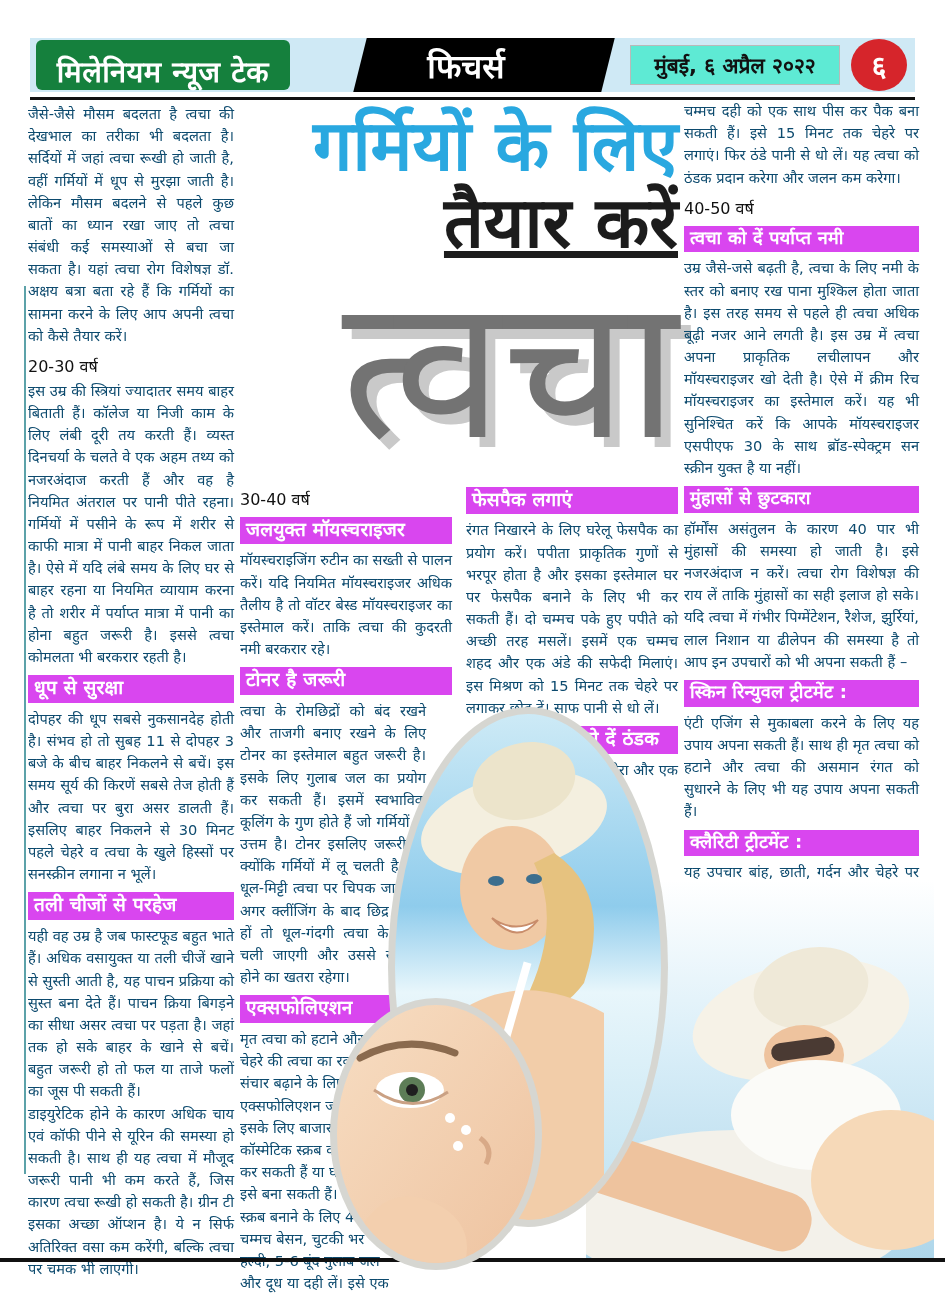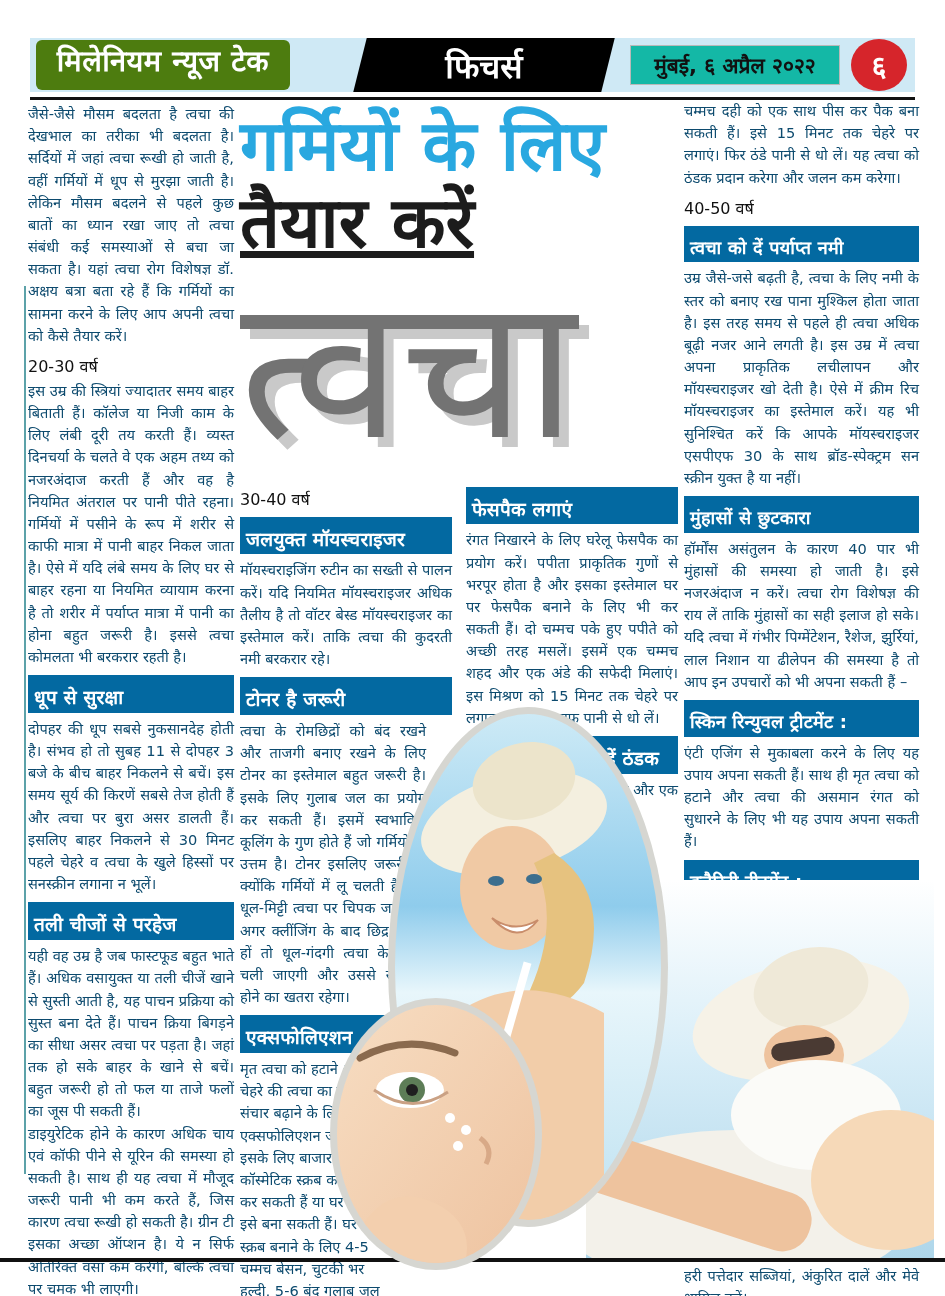--- a/index.html
+++ b/index.html
@@ -2,48 +2,48 @@
 <html><head>
 <meta charset="utf-8">
 <style>
   * { margin:0; padding:0; box-sizing:border-box; }
   html,body { background:#ffffff; }
   body { font-family:"DejaVu Sans","Liberation Sans",sans-serif; }
   .page { position:relative; width:945px; height:1296px; background:#ffffff; overflow:hidden; margin:0 auto; }
 
   
   .band { position:absolute; left:30px; top:38px; width:885px; height:54px; background:#cfe9f5; }
-  .brand-box { position:absolute; left:6px; top:2px; width:254px; height:50px; background:#4d7c0f; border-radius:6px;
-    display:flex; align-items:flex-start; justify-content:center; }
+  .brand-box { position:absolute; left:6px; top:2px; width:254px; height:50px; background:#15803d; border-radius:6px;
+    display:flex; align-items:flex-end; justify-content:center; }
   .brand-box span { color:#ffffff; font-weight:bold; font-size:29px; letter-spacing:.5px; }
   .section-flag-box { position:absolute; left:330px; top:0; width:248px; height:54px; background:#000000; transform:skewX(-14deg); }
-  .section-flag-text { position:absolute; left:330px; top:0; width:248px; height:54px; display:flex; align-items:center; justify-content:center;
+  .section-flag-text { position:absolute; left:312px; top:0; width:248px; height:54px; display:flex; align-items:center; justify-content:center;
     color:#ffffff; font-weight:bold; font-size:33px; }
-  .date-box { position:absolute; left:600px; top:7px; width:210px; height:40px; background:#14b8a6; border:1px solid #b9b9b9;
+  .date-box { position:absolute; left:600px; top:7px; width:210px; height:40px; background:#5eead4; border:1px solid #b9b9b9;
     display:flex; align-items:center; justify-content:center; font-weight:bold; font-size:21px; color:#111; }
   .page-badge { position:absolute; right:8px; top:1px; width:56px; height:52px; background:#d6252b; border-radius:50%;
     display:flex; align-items:center; justify-content:center; color:#fff; font-weight:bold; font-size:28px; }
   .masthead-rule { position:absolute; left:30px; top:97px; width:885px; height:3px; background:#111; }
   .bottom-rule { position:absolute; left:0; top:1258px; width:945px; height:4px; background:#111; }
   .left-col-rule { position:absolute; left:24px; top:286px; width:2px; height:888px; background:#3f929a; opacity:.85; }
 
   
   .col { position:absolute; top:103px; }
   .col p { font-size:14.6px; line-height:1.52; text-align:justify; color:#0c4a6e; }
   .col-left  { left:28px;  width:206px; }
   .col-mid   { left:240px; width:438px; }
   .col-right { left:684px; width:235px; top:100px; }
 
   .age-label { font-size:16px; color:#111; margin:8px 0 3px; font-weight:normal; }
-  h3.sec { background:#0369a1; color:#ffffff; font-weight:bold; font-size:19px; line-height:1.15;
-    padding:12px 6px 4px; margin:7px 0 5px; letter-spacing:.2px; }
+  h3.sec { background:#d946ef; color:#ffffff; font-weight:bold; font-size:19px; line-height:1.15;
+    padding:2px 6px 4px; margin:7px 0 5px; letter-spacing:.2px; }
   .col-right h3.sec { font-size:18px; }
 
   
-  .headline { text-align:left; }
+  .headline { text-align:right; }
   .hl1 { color:#29a8e0; font-weight:bold; font-size:70px; line-height:1.08; margin-top:6px; }
   .hl2 { color:#1c1c1c; font-weight:bold; font-size:70px; line-height:1.1;text-decoration:underline; }
   .hl3 { color:#737373; font-weight:normal; font-size:196px; line-height:1.02;
     text-shadow:10px 10px 0 #c9c9c9; margin-top:8px; }
   .mid-cols { display:flex; gap:14px; margin-top:10px; }
   .mid-a { width:212px; }
   .mid-b { width:212px; }
   .mid-a .p-toner { padding-right:26px; }
   .mid-a .p-exfo  { width:150px; text-align:left; }
   .sec-thandak { width:158px; margin-left:auto; }

